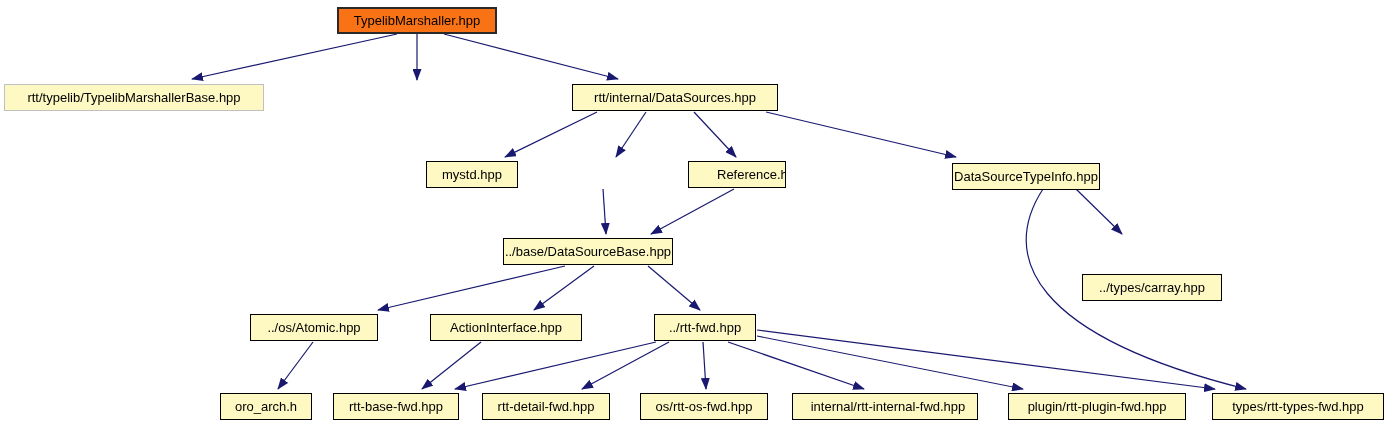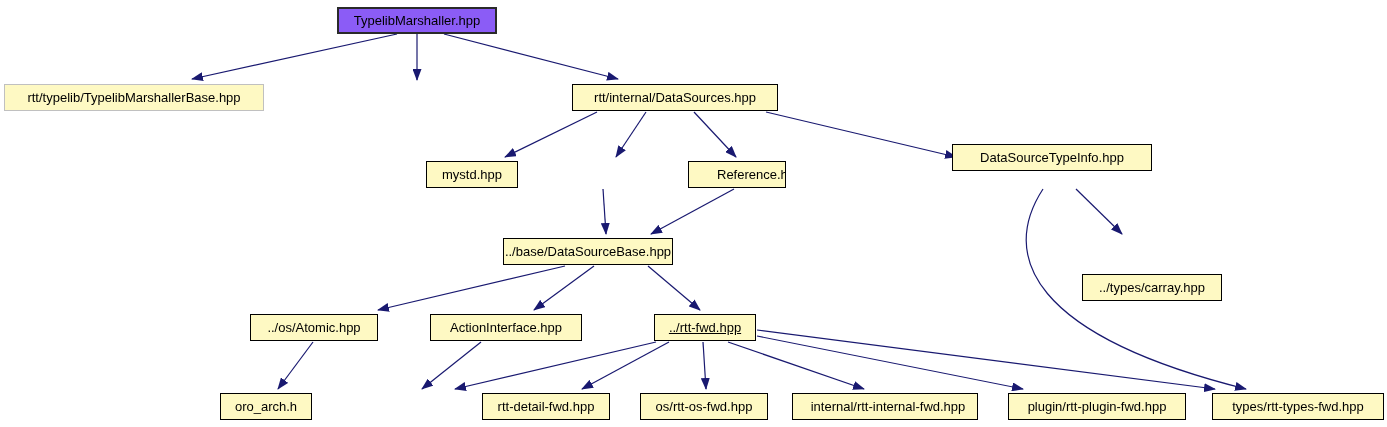--- a/index.html
+++ b/index.html
@@ -34,21 +34,21 @@
     text-align: center;
     white-space: nowrap;
     overflow: hidden;
     cursor: pointer;
   }
   .node.external {
     border-color: #c0c0c0;
     cursor: default;
   }
   .node.root {
-    background: #8b5cf6;
+    background: #f97316;
     border: 2px solid #2a2a2a;
     line-height: 23px;
     cursor: default;
   }
 </style>
 </head>
 <body>
 
 <div id="graph">
 
@@ -80,26 +80,27 @@
     <path class="edge" d="M728,342 L864,389" marker-end="url(#arrow)"></path>
     <path class="edge" d="M757,336 L1023,389" marker-end="url(#arrow)"></path>
     <path class="edge" d="M757,330 L1215,389" marker-end="url(#arrow)"></path>
   </svg>
 
   <div class="node root" style="left:337px; top:7px;   width:160px;">TypelibMarshaller.hpp</div>
   <div class="node external" style="left:4px;   top:84px;  width:260px;">rtt/typelib/TypelibMarshallerBase.hpp</div>
   <div class="node" style="left:572px; top:84px;  width:206px;">rtt/internal/DataSources.hpp</div>
   <div class="node" style="left:426px; top:161px; width:92px;text-align:center;">mystd.hpp</div>
   <div class="node" style="left:688px; top:161px; width:98px;padding-left:28px;">Reference.hpp</div>
-  <div class="node" style="left:952px; top:144px; width:200px;">DataSourceTypeInfo.hpp</div>
+  <div class="node" style="left:952px; top:163px; width:148px;">DataSourceTypeInfo.hpp</div>
   <div class="node" style="left:503px; top:238px; width:170px;">../base/DataSourceBase.hpp</div>
   <div class="node" style="left:1082px; top:238px; width:140px;margin-top:36px;">../types/carray.hpp</div>
   <div class="node" style="left:250px; top:314px; width:128px;">../os/Atomic.hpp</div>
   <div class="node" style="left:430px; top:314px; width:152px;">ActionInterface.hpp</div>
-  <div class="node" style="left:654px; top:314px; width:102px;text-decoration:underline;">../rtt-fwd.hpp</div>
+  <div class="node" style="left:654px; top:314px; width:102px;">../rtt-fwd.hpp</div>
   <div class="node" style="left:220px; top:393px; width:92px;">oro_arch.h</div>
+  <div class="node" style="left:333px; top:393px; width:126px;">rtt-base-fwd.hpp</div>
   <div class="node" style="left:482px; top:393px; width:128px;">rtt-detail-fwd.hpp</div>
   <div class="node" style="left:640px; top:393px; width:128px;">os/rtt-os-fwd.hpp</div>
   <div class="node" style="left:792px; top:393px; width:186px;padding-left:6px;">internal/rtt-internal-fwd.hpp</div>
   <div class="node" style="left:1008px; top:393px; width:178px;">plugin/rtt-plugin-fwd.hpp</div>
   <div class="node" style="left:1212px; top:393px; width:172px;">types/rtt-types-fwd.hpp</div>
 
 </div>
 
 </body></html>

